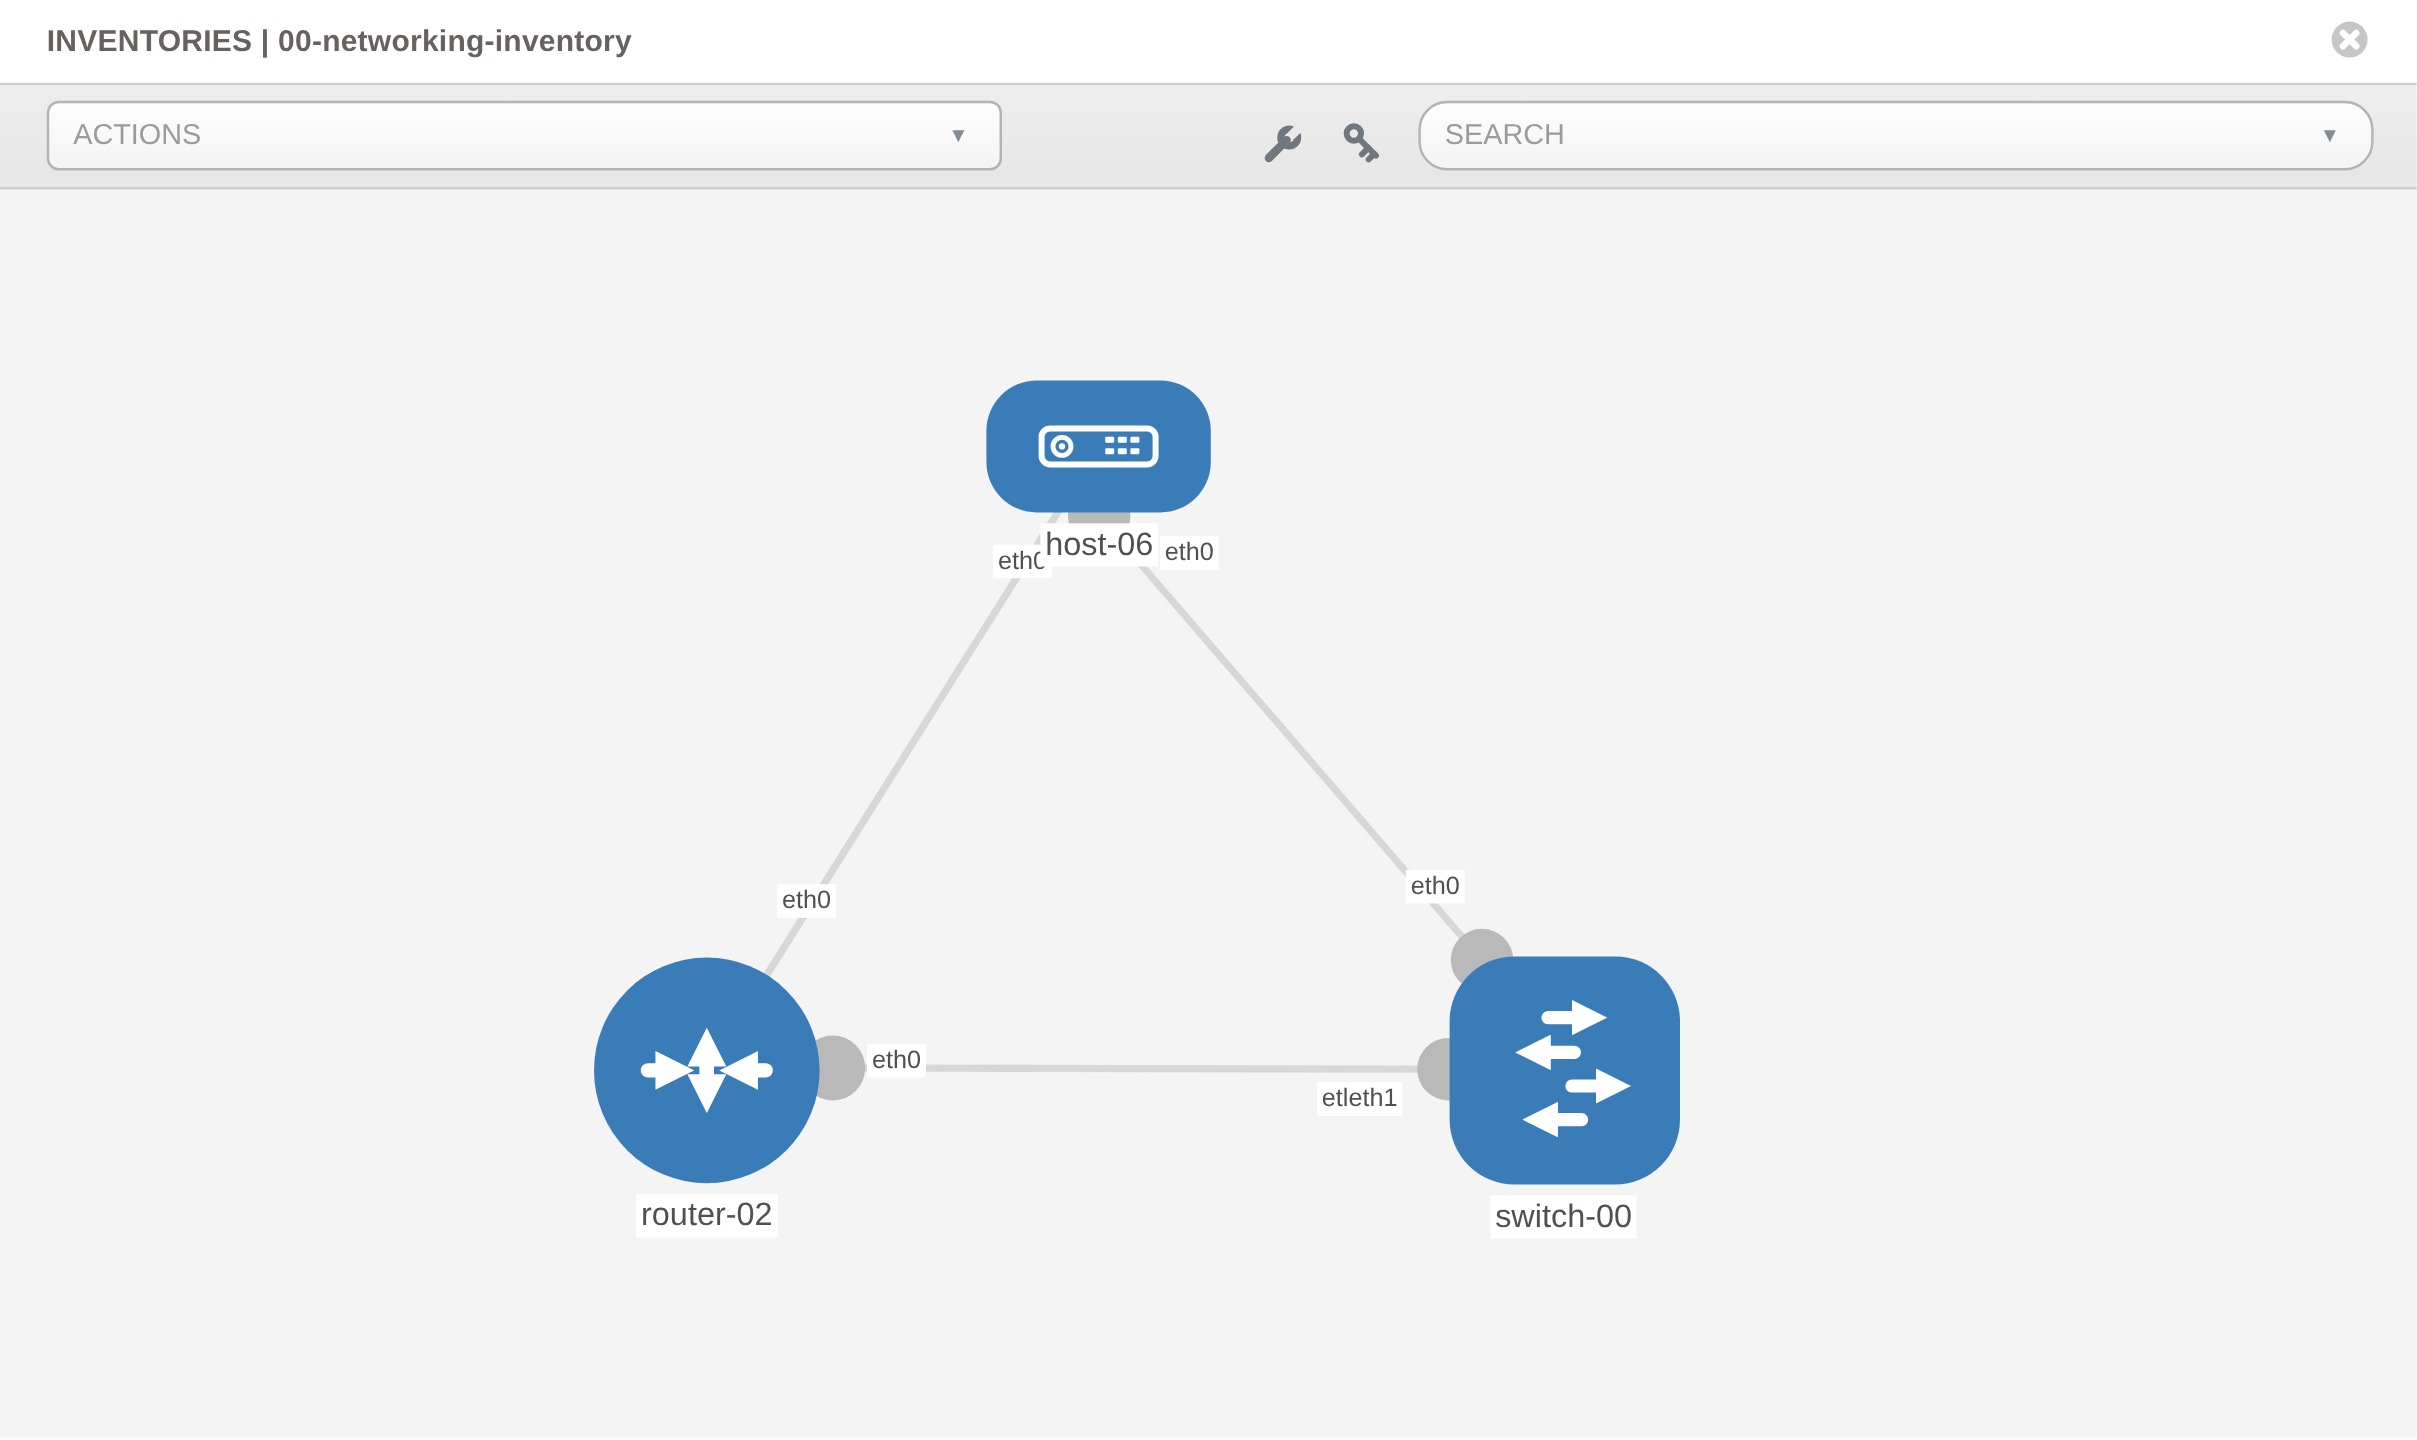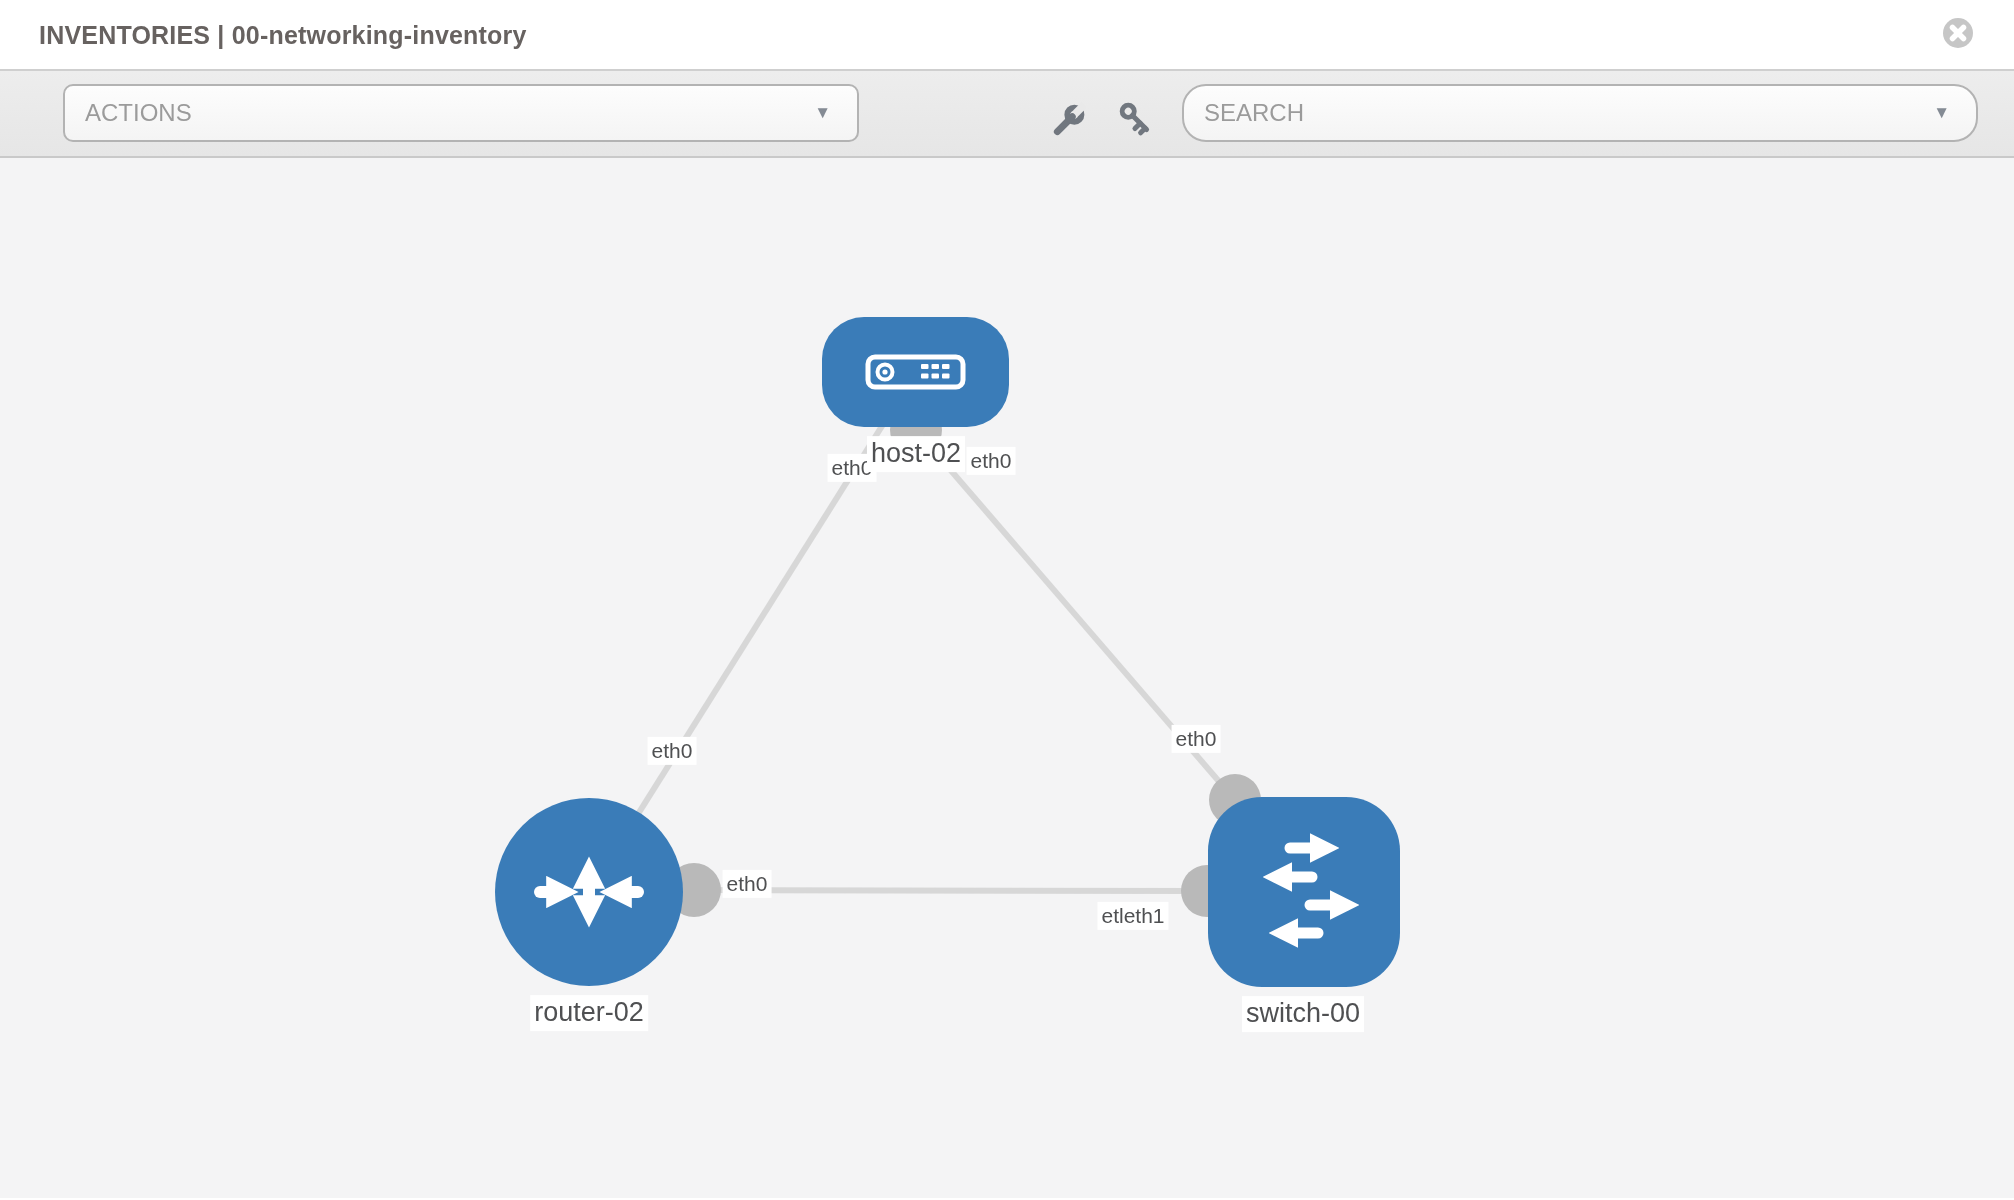--- a/index.html
+++ b/index.html
@@ -94,21 +94,21 @@
     <button class="close-btn" aria-label="close">
       <svg width="32" height="32" viewBox="0 0 32 32">
         <circle cx="16" cy="16" r="15" fill="#c6c6c6"></circle>
         <line x1="10.5" y1="10.5" x2="21.5" y2="21.5" stroke="#ffffff" stroke-width="5.5" stroke-linecap="round"></line>
         <line x1="21.5" y1="10.5" x2="10.5" y2="21.5" stroke="#ffffff" stroke-width="5.5" stroke-linecap="round"></line>
       </svg>
     </button>
   </div>
 
   <div class="toolbar">
-    <div class="selectbox" style="left:39px;margin-left:24px;">
+    <div class="selectbox" style="left:39px;">
       <span class="sel-text">ACTIONS</span>
       <span class="caret">▼</span>
     </div>
 
     <button class="tool-icon-btn" style="left:1044px;" aria-label="tools">
       <svg width="48" height="48" viewBox="0 0 48 48">
         <g transform="rotate(-45 24 26)" stroke="#71777f" fill="none">
           <line x1="9" y1="26" x2="30" y2="26" stroke-width="7" stroke-linecap="round"></line>
           <circle cx="33" cy="26" r="7" stroke-width="6"></circle>
           <rect x="35" y="22.2" width="12" height="7.6" fill="#e9e9e9" stroke="none"></rect>
@@ -185,21 +185,21 @@
         <g stroke="#ffffff" stroke-width="11" stroke-linecap="round">
           <line x1="1290" y1="690" x2="1326" y2="690" marker-end="url(#ah)"></line>
           <line x1="1312" y1="719" x2="1276" y2="719" marker-end="url(#ah)"></line>
           <line x1="1310" y1="747" x2="1346" y2="747" marker-end="url(#ah)"></line>
           <line x1="1318" y1="775" x2="1282" y2="775" marker-end="url(#ah)"></line>
         </g>
       </g>
     </svg>
 
     <div class="graph-label eth-label" style="left:852px;  top:310px;">eth0</div>
-    <div class="graph-label node-label" style="left:916px;  top:296px;">host-02</div>
+    <div class="graph-label node-label" style="left:916px;  top:296px;">host-06</div>
     <div class="graph-label eth-label" style="left:991px;  top:303px;">eth0</div>
     <div class="graph-label eth-label" style="left:672px;  top:593px;">eth0</div>
     <div class="graph-label eth-label" style="left:1196px; top:581px;">eth0</div>
     <div class="graph-label eth-label" style="left:747px;  top:726px;">eth0</div>
     <div class="graph-label eth-label" style="left:1133px; top:758px;">etleth1</div>
     <div class="graph-label node-label" style="left:589px;  top:855px;">router-02</div>
     <div class="graph-label node-label" style="left:1303px; top:856px;text-align:right;">switch-00</div>
 
   </div>
 

